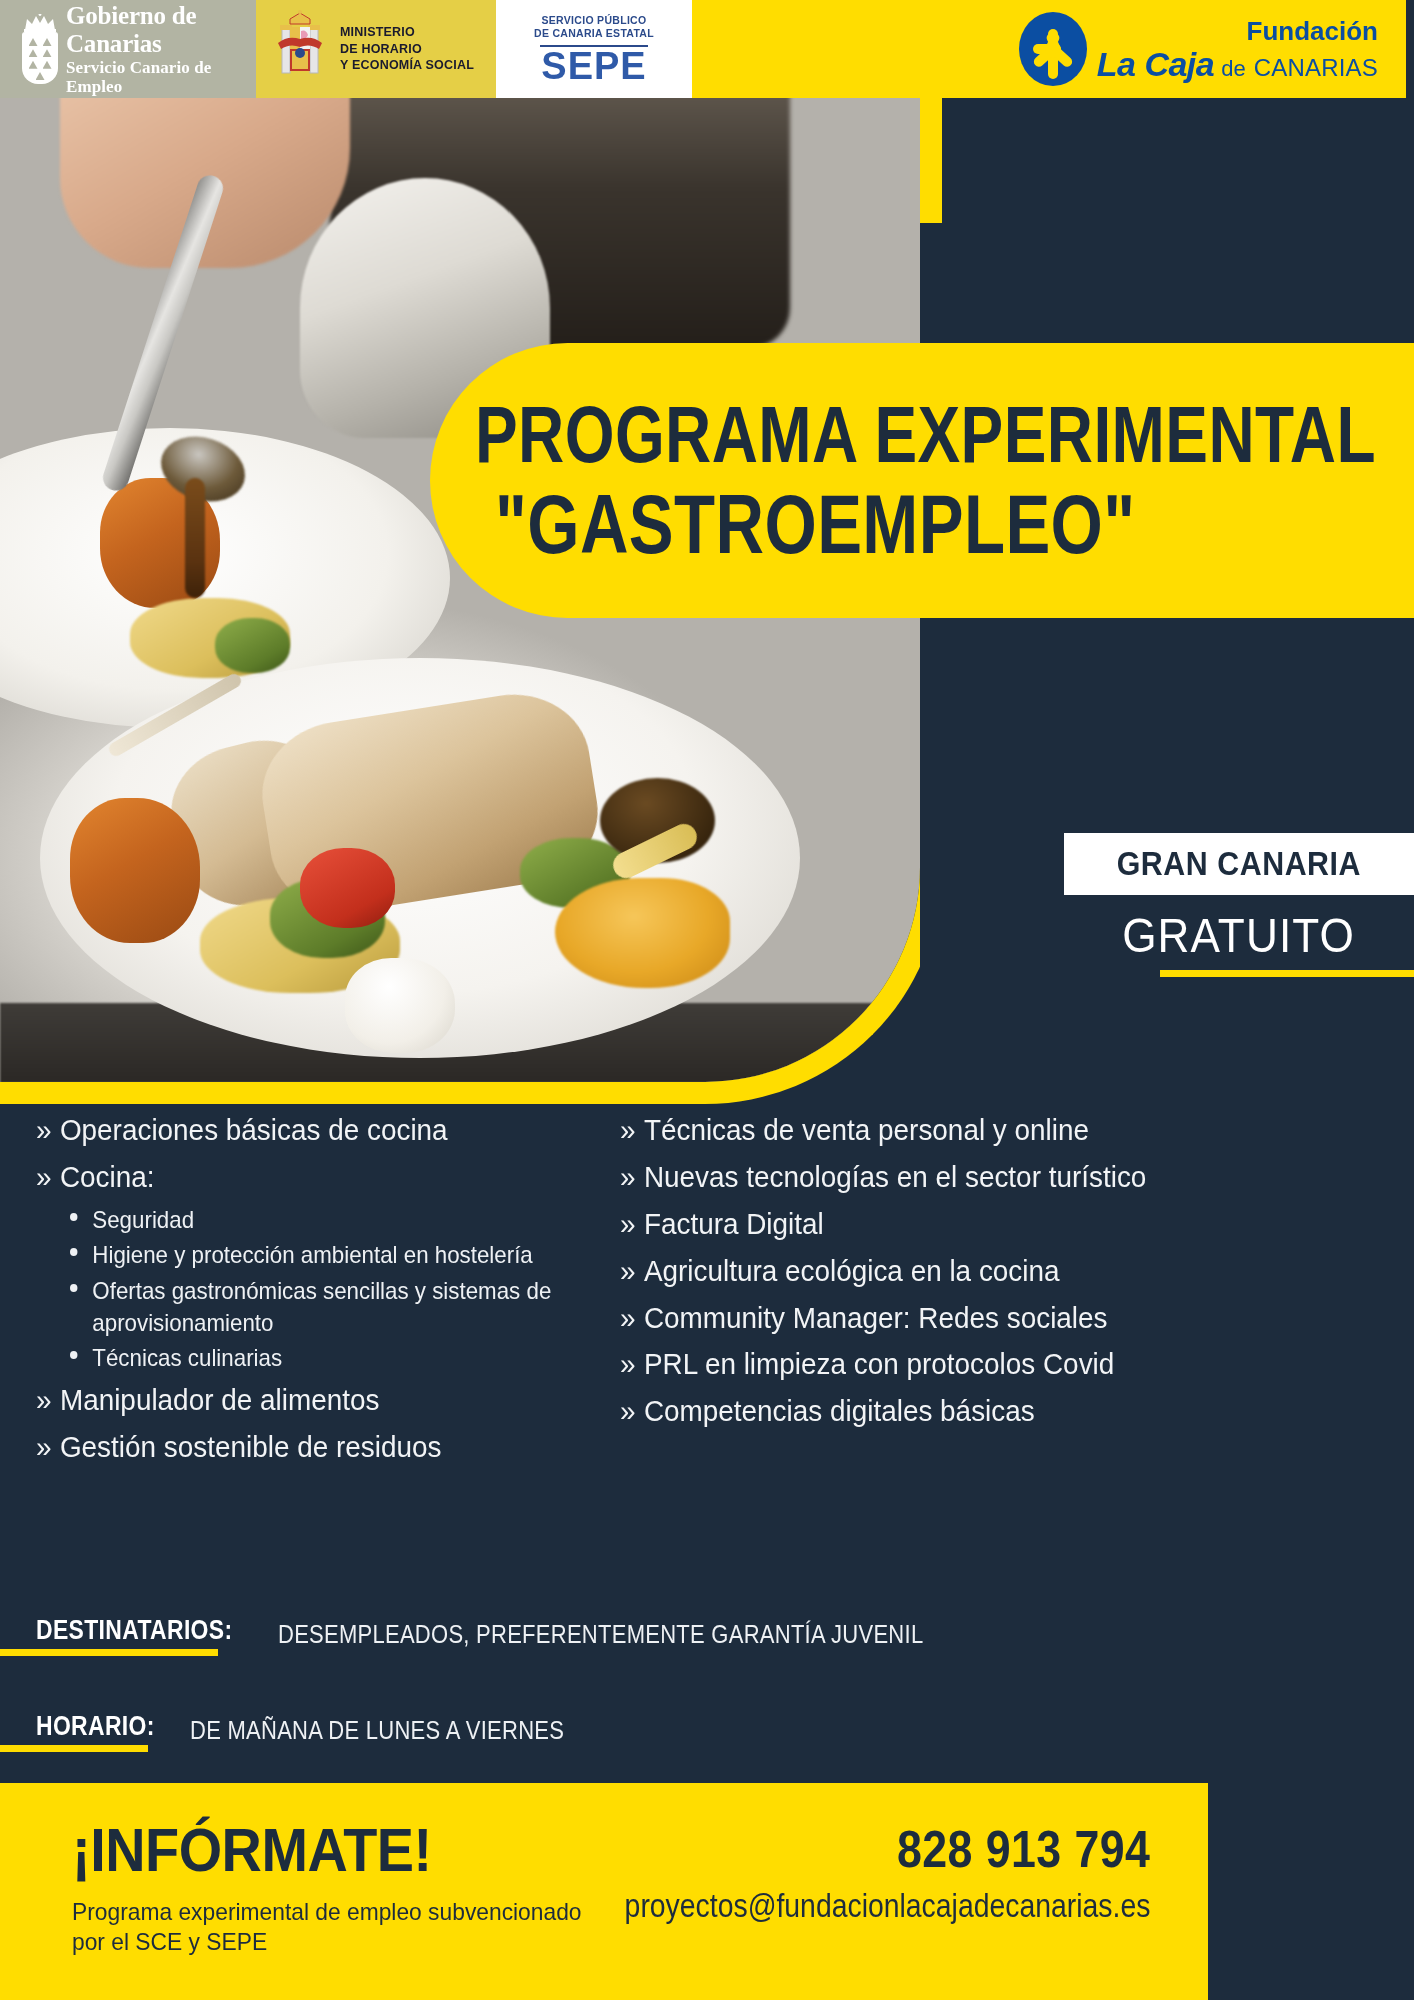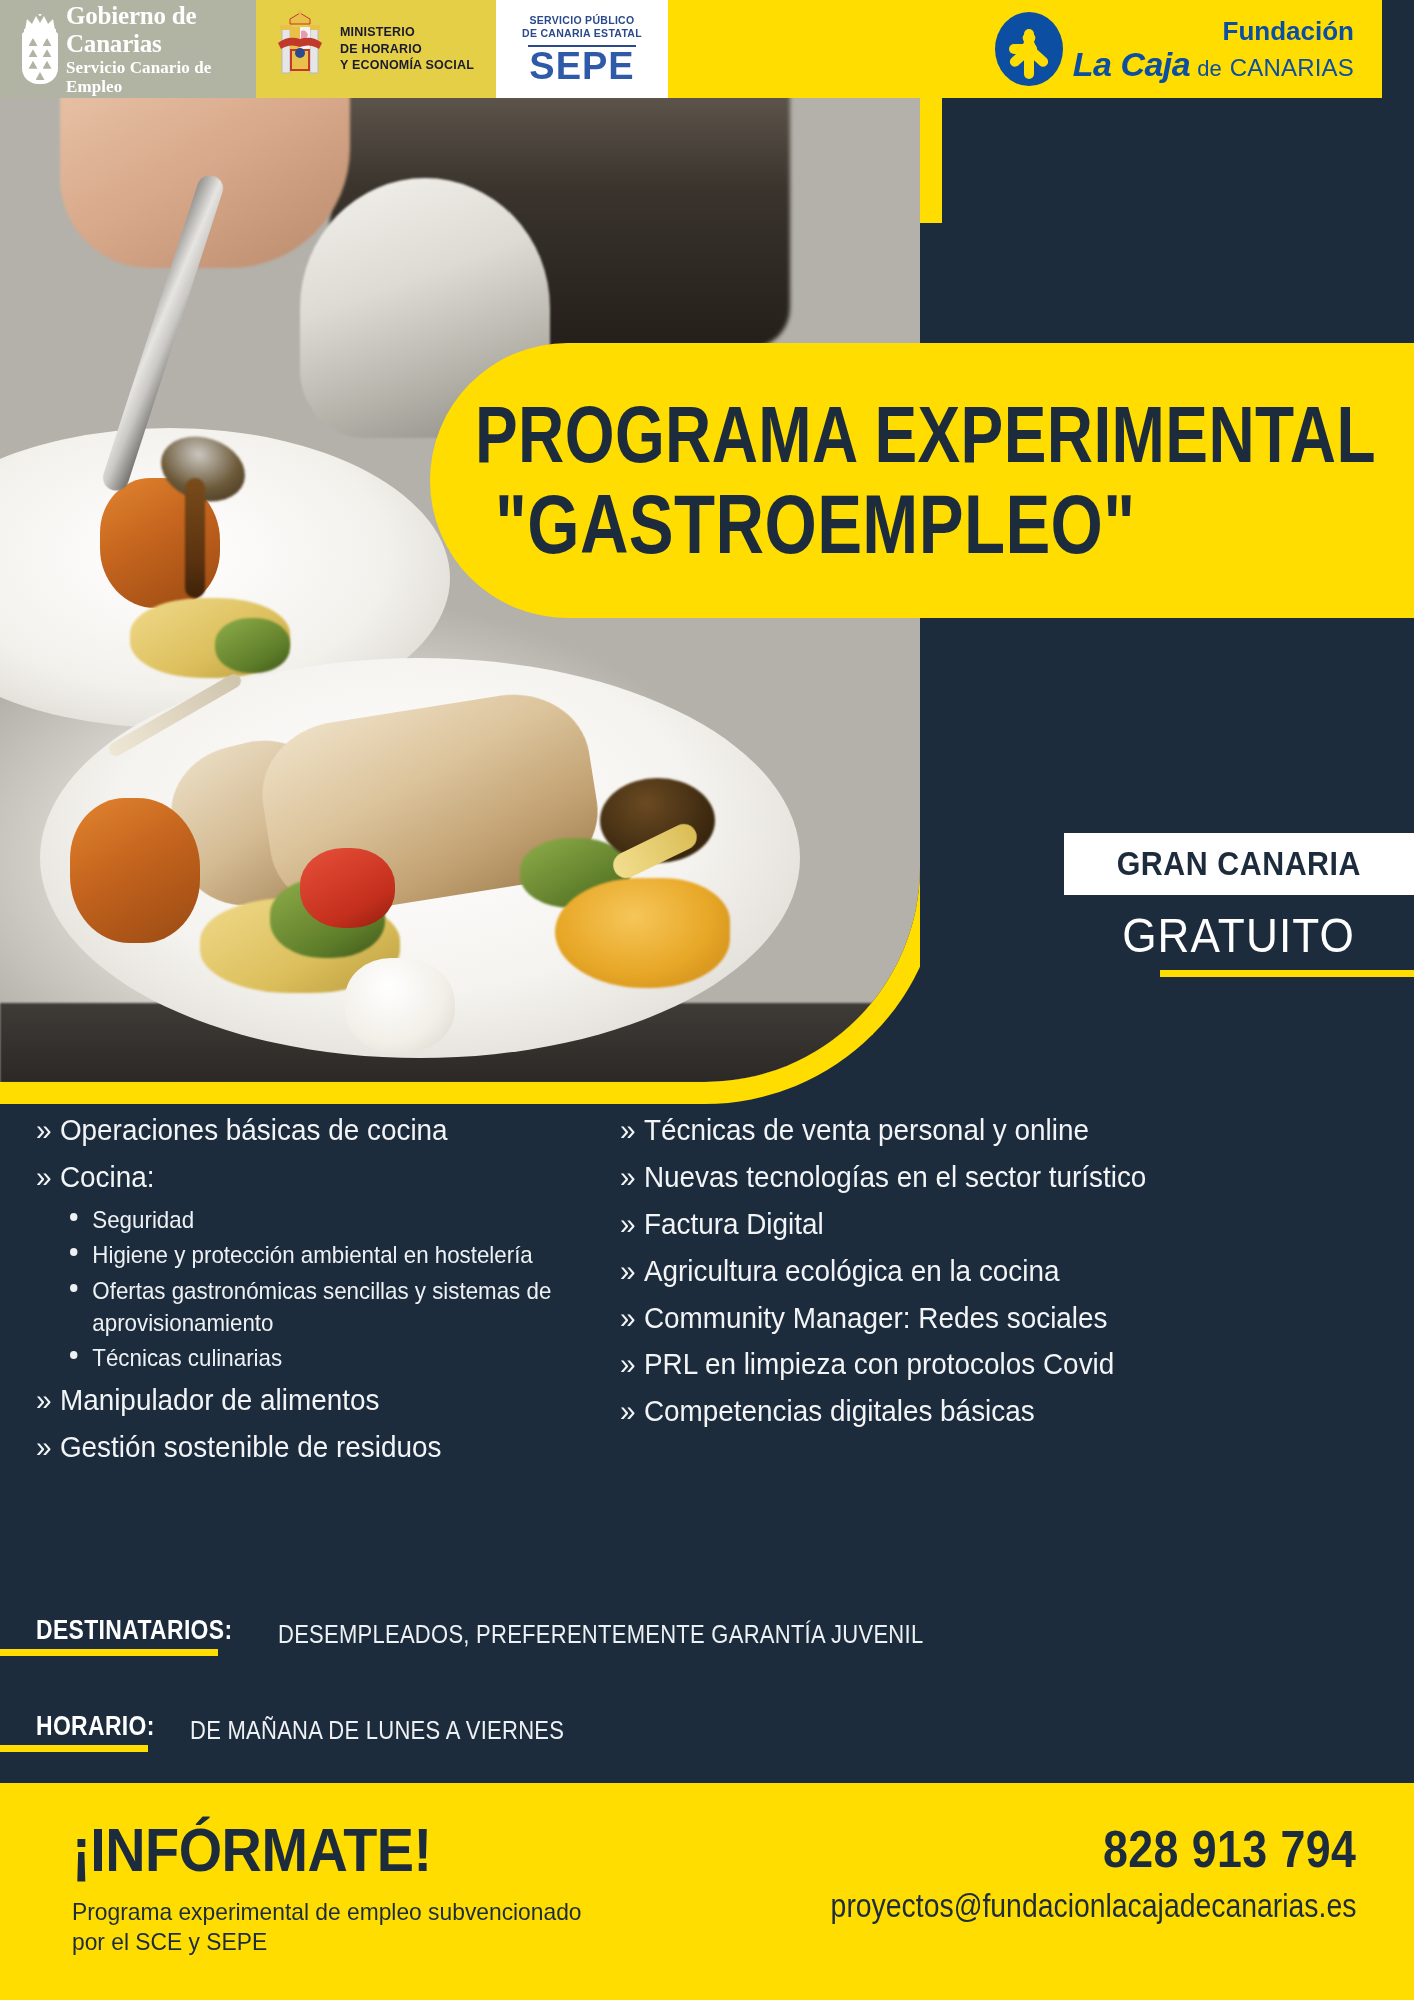--- a/index.html
+++ b/index.html
@@ -9,21 +9,21 @@
     font-family:"Liberation Sans", sans-serif;
     background:#1d2c3d;
   }
 
   
   .header { position:absolute; left:0; top:0; width:1414px; height:98px; display:flex; z-index:40; }
   .logo-cell { height:98px; display:flex; align-items:center; }
 
   .cell-gc  { width:256px; background:#b2b4a3; padding-left:18px; }
   .cell-min { width:240px; background:#e5cf46; padding-left:14px; }
-  .cell-sepe{ width:172px; background:#ffffff; justify-content:center; }
+  .cell-sepe{ width:196px; background:#ffffff; justify-content:center; }
   .cell-caja{ width:714px; background:#ffdd00; justify-content:flex-end; padding-right:28px; }
 
   
   .gc-shield { width:44px; height:74px; margin-right:12px; position:relative; }
   .gc-crown { position:absolute; top:2px; left:6px; width:32px; height:18px; }
   .gc-body { position:absolute; top:20px; left:4px; width:36px; height:52px; background:#fff;
              border-radius:3px 3px 16px 16px; }
   .gc-dogs { position:absolute; top:26px; left:8px; width:28px; height:42px;
              display:flex; flex-direction:column; justify-content:space-between; }
   .gc-dog-row { display:flex; justify-content:space-around; }
@@ -236,21 +236,21 @@
   .u2 { width:148px; }
   .meta-val {
     position:absolute; top:5px; color:#eef1f4; font-size:25px; letter-spacing:0.3px;
     font-family:"Liberation Sans Narrow","Liberation Sans",sans-serif;
     transform:scaleX(0.88); transform-origin:left top; white-space:nowrap;
   }
   .v1 { left:278px; }
   .v2 { left:190px; }
 
   
-  .footer { position:absolute; left:0; top:1783px; width:1414px; height:217px; background:#ffdd00; z-index:30;padding-left:9px; }
+  .footer { position:absolute; left:0; top:1783px; width:1208px; height:217px; background:#ffdd00; z-index:30;padding-left:9px; }
   .foot-left { position:absolute; left:72px; top:36px; }
   .informate {
     color:#1d2c3d; font-size:62px; font-weight:bold; letter-spacing:-0.5px; line-height:1;
     font-family:"Liberation Sans Narrow","Liberation Sans",sans-serif;
     transform:scaleX(0.90); transform-origin:left top;
   }
   .foot-sub {
     color:#1d2c3d; font-size:24px; line-height:1.25; margin-top:16px;
     font-family:"Liberation Sans Narrow","Liberation Sans",sans-serif;
     transform:scaleX(0.95); transform-origin:left top;

